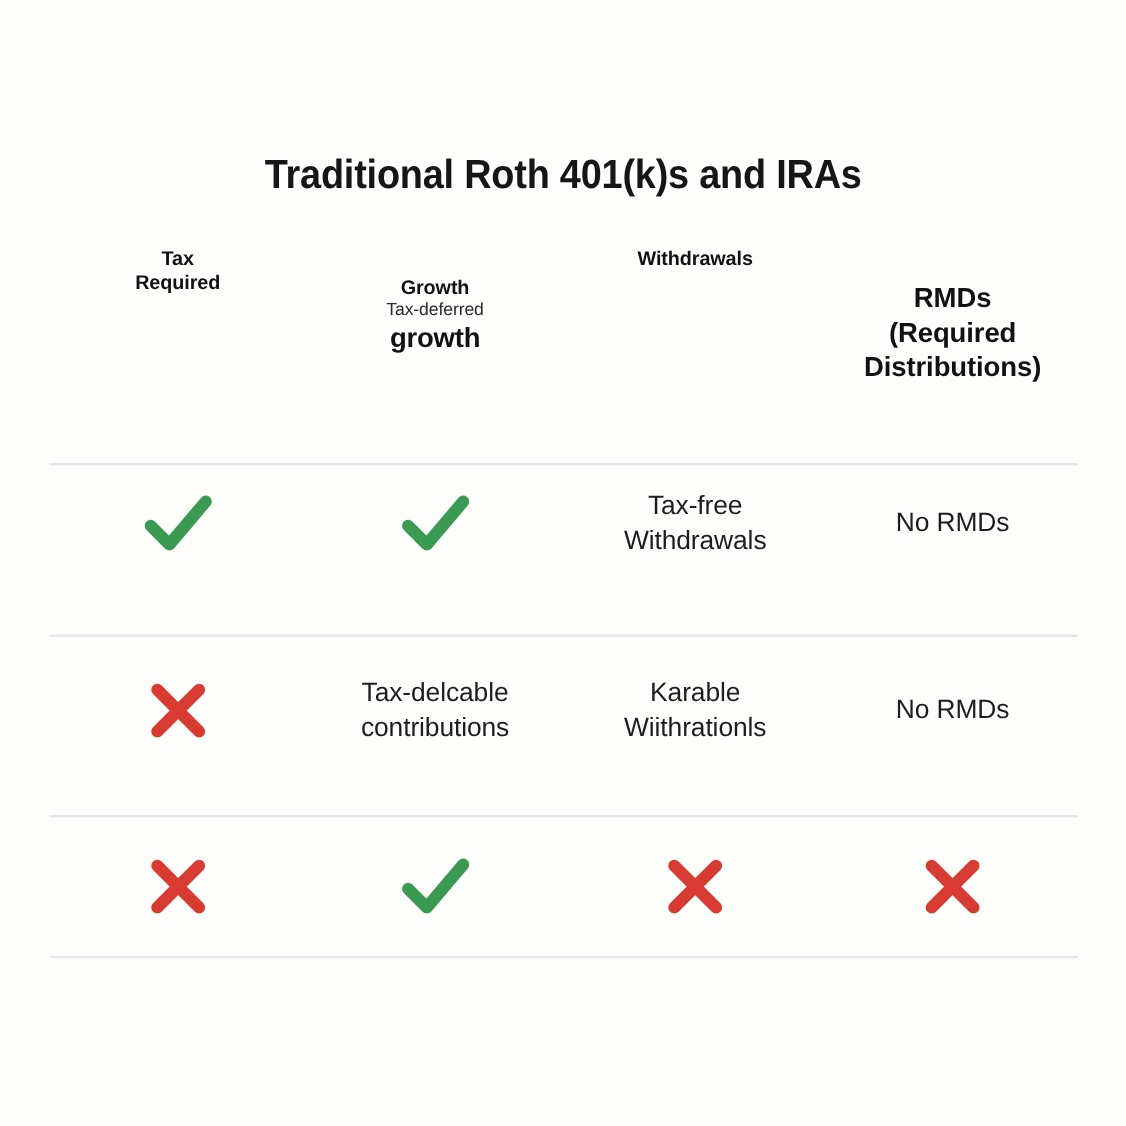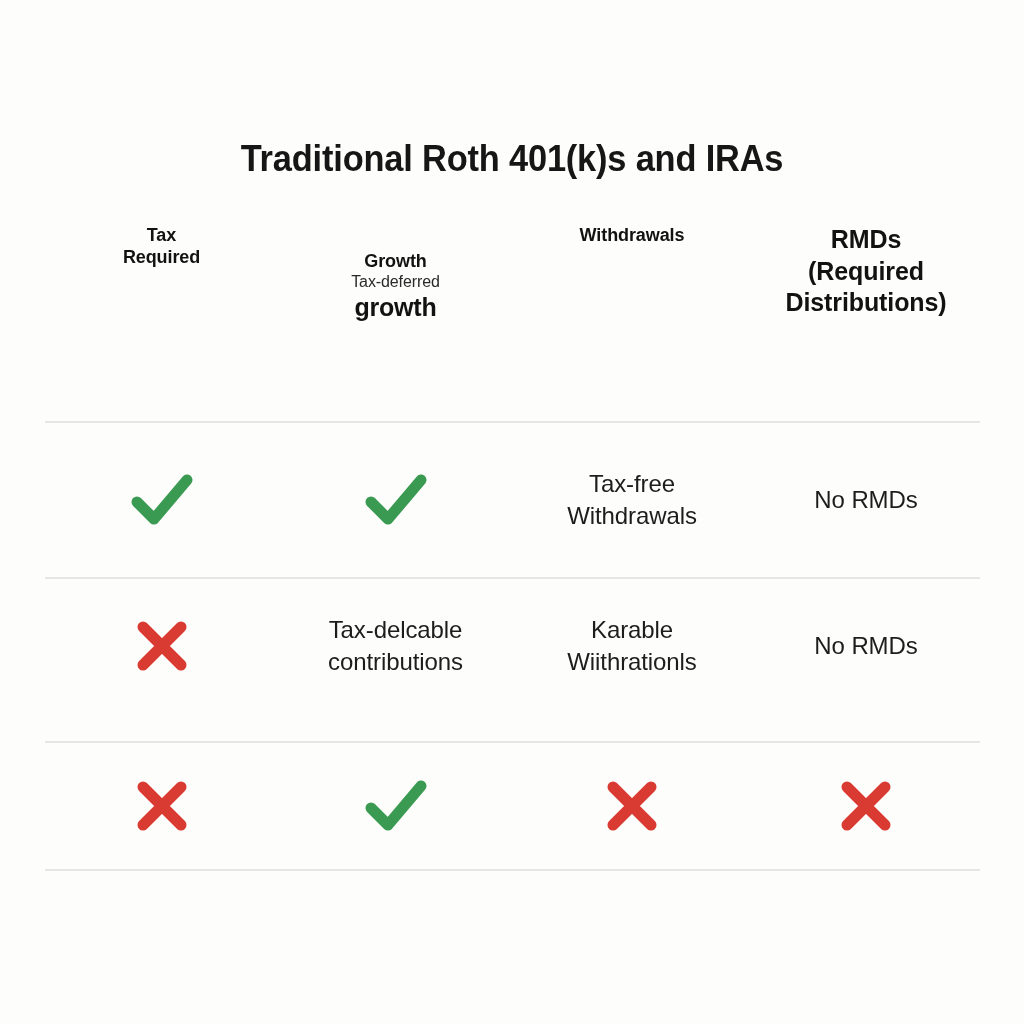--- a/index.html
+++ b/index.html
@@ -51,21 +51,21 @@
   }
   .col {
     flex: 1 1 0;
     text-align: center;
     padding: 0 4px;
     box-sizing: border-box;
   }
   .col-1 { flex: 0 0 235px; }
   .col-2 { flex: 0 0 233px; margin-top: 26px; }
   .col-3 { flex: 0 0 240px; }
-  .col-4 { flex: 0 0 228px; }
+  .col-4 { flex: 0 0 228px; margin-top: 32px; }
 
   .hdr-line {
     display: block;
     line-height: 1.24;
     color: #121212;
   }
   .hdr-strong {
     font-weight: 700;
     font-size: 18px;
     letter-spacing: -0.1px;
@@ -99,21 +99,21 @@
   .rule-4 { top: 869px; }
 
   
   .body-row {
     position: absolute;
     left: 44px;
     width: 936px;
     display: flex;
     align-items: center;
   }
-  .row-1 { top: 423px; height: 154px; align-items: center; }
+  .row-1 { top: 399px; height: 154px; align-items: center; }
   .row-2 { top: 579px; height: 134px; }
   .row-3 { top: 743px; height: 126px; }
 
   .cell {
     text-align: center;
     padding: 0 4px;
     box-sizing: border-box;
     display: flex;
     align-items: center;
     justify-content: center;

